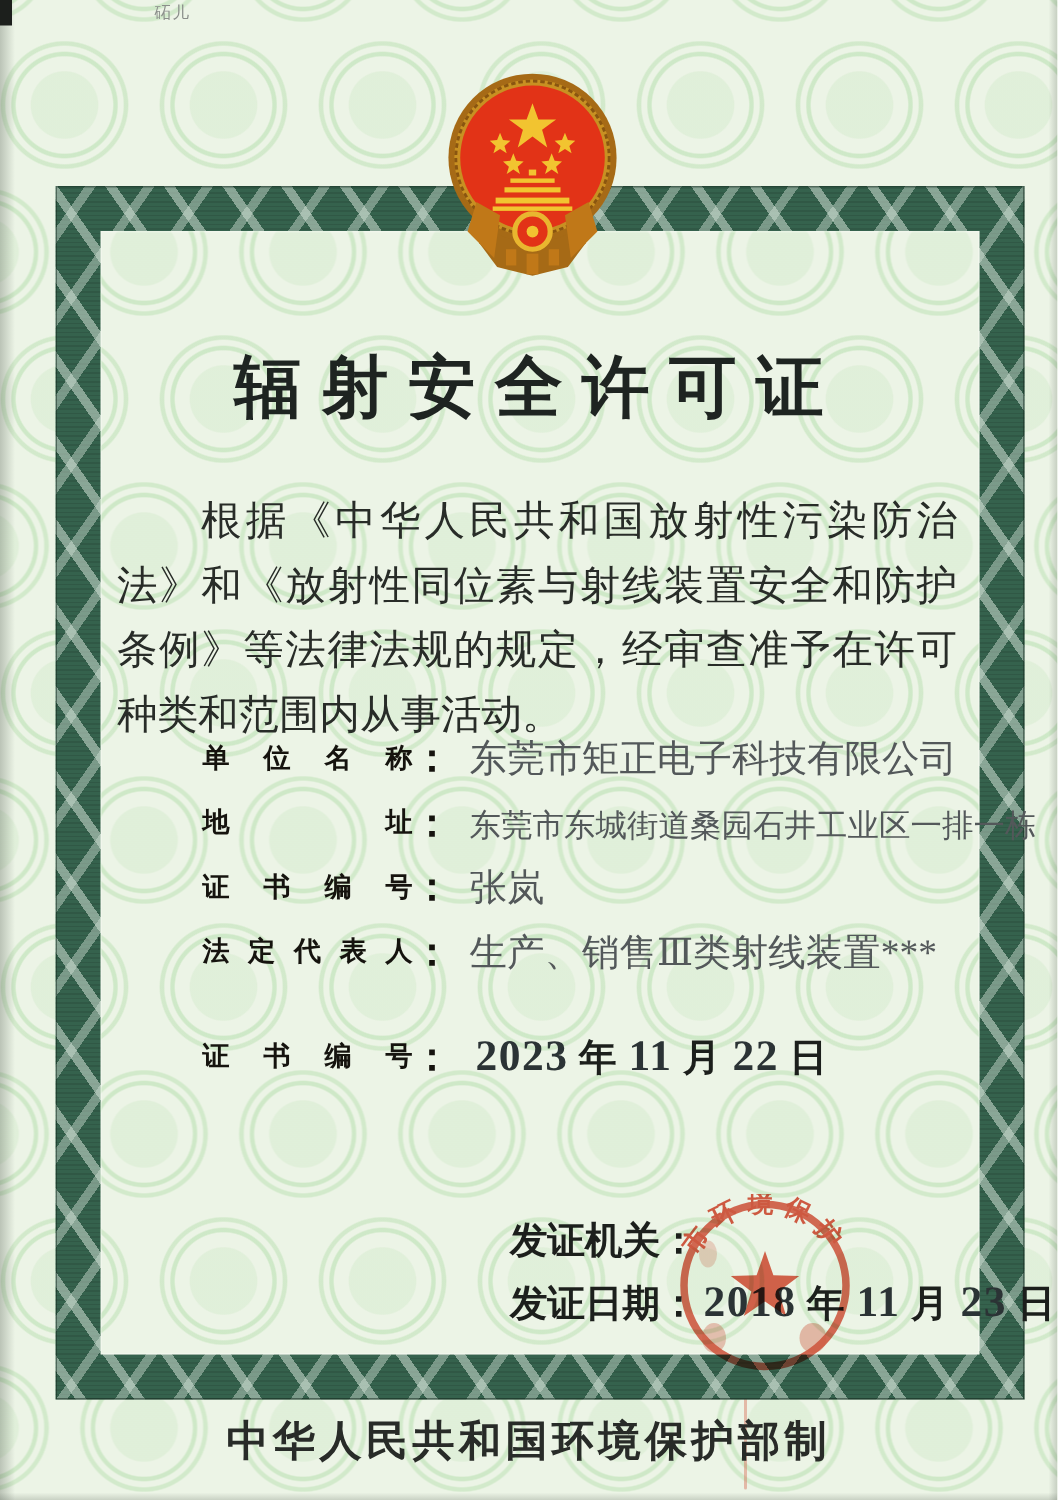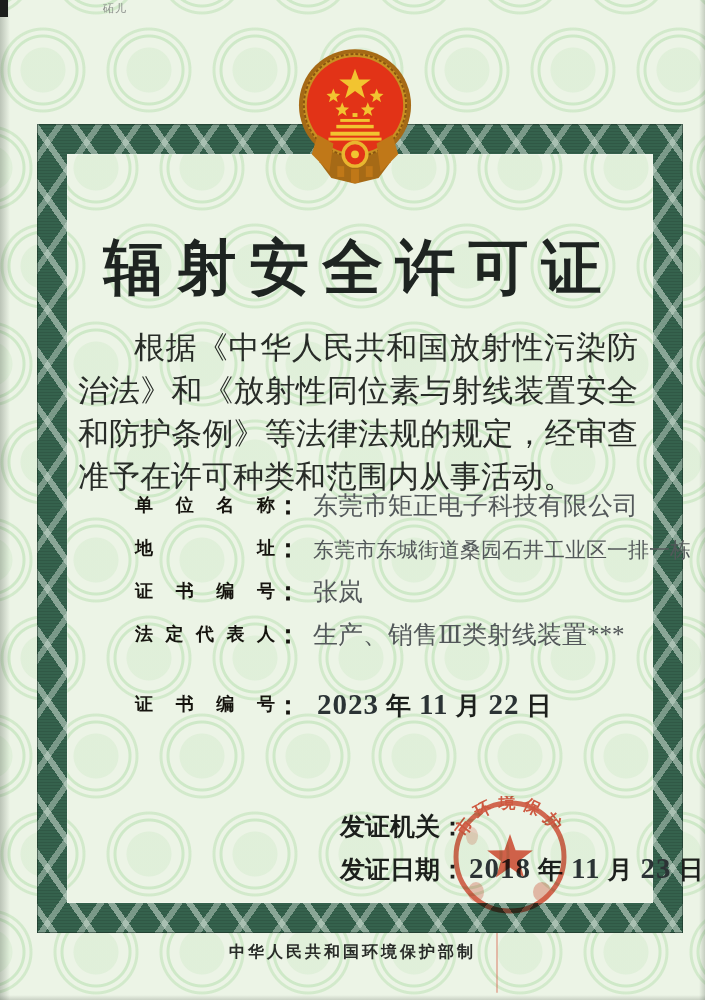--- a/index.html
+++ b/index.html
@@ -46,27 +46,27 @@
       radial-gradient(circle, rgba(150,210,140,.14) 0, rgba(150,210,140,.14) 22px, rgba(150,210,140,0) 23px);
     background-size:106px 196px,106px 196px,106px 196px,106px 196px;
     background-position:-77px -182px, -24px -84px, -77px -182px, -24px -84px;
     box-shadow: inset 0 0 0 1px rgba(255,255,255,.30);
   }
 
   .emblem { position:absolute; left:296px; top:45px; width:118px; height:142px; z-index:5; }
 
   .title {
     position:absolute; left:0; top:228px; width:705px; text-align:center;
-    font-size:60px; font-weight:700; letter-spacing:13px; color:#1e2421;
+    font-size:45px; font-weight:700; letter-spacing:13px; color:#1e2421;
     text-indent:13px;
   }
 
   .intro {
     position:absolute; left:78px; top:326px; width:560px;
-    font-size:31px; line-height:43px; color:#282c28; text-indent:56px;
+    font-size:27px; line-height:43px; color:#282c28; text-indent:56px;
     text-align:justify;
   }
 
   .fields { position:absolute; left:135px; top:484px; }
   .row { height:43px; line-height:43px; white-space:nowrap; }
   .row-gap { height:27px; }
   .lbl {
     display:inline-block; width:140px; vertical-align:top;
     font-weight:700; font-size:18px; color:#15130e;
     text-align:justify; text-align-last:justify;
@@ -82,21 +82,21 @@
   .issuer-line { top:810px; }
   .date-line   { top:852px; }
   .line-lbl { font-weight:700; font-size:25px; color:#1c1f1c; }
 
   .seal { position:absolute; left:450px; top:796px; width:120px; height:122px; z-index:6;
           mix-blend-mode:multiply; opacity:.92; }
 
   .footer {
     position:absolute; left:0; top:942px; width:705px; text-align:center;
     font-family:"Liberation Sans","DejaVu Sans",sans-serif;
-    font-size:16px; font-weight:700; letter-spacing:3px; color:#282b28;
+    font-size:28px; font-weight:700; letter-spacing:3px; color:#282b28;
   }
 </style>
 </head>
 <body>
 
 <div class="page">
 
   <div class="edge-left"></div>
   <div class="edge-right"></div>
   <div class="edge-bottom"></div>

